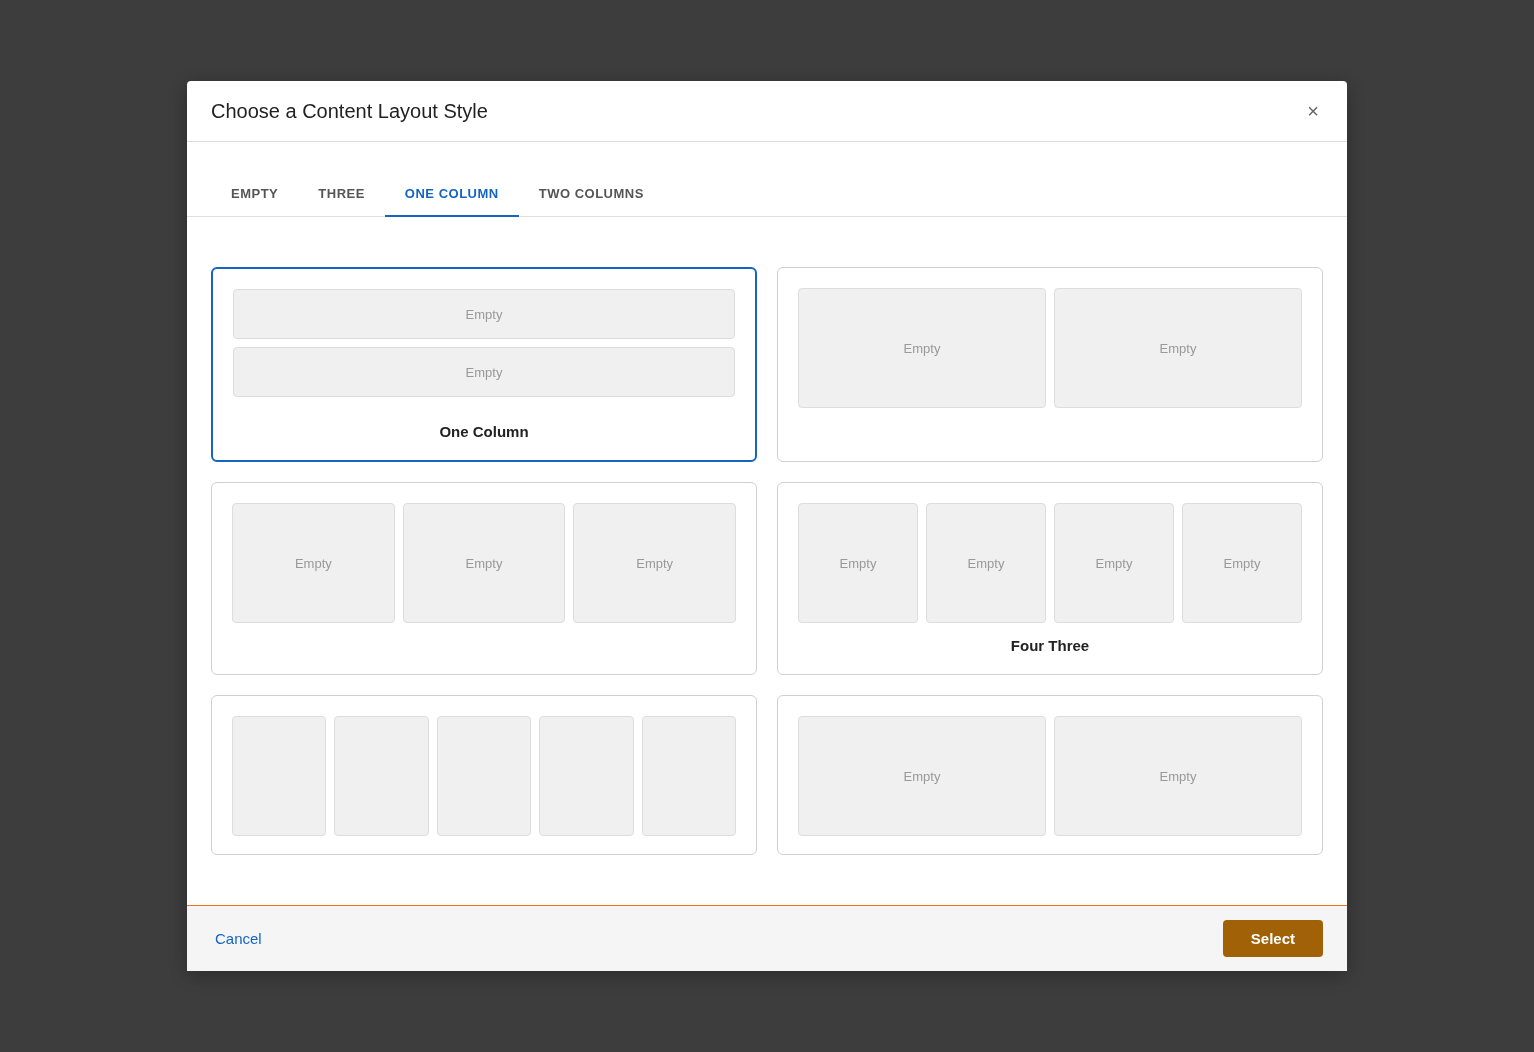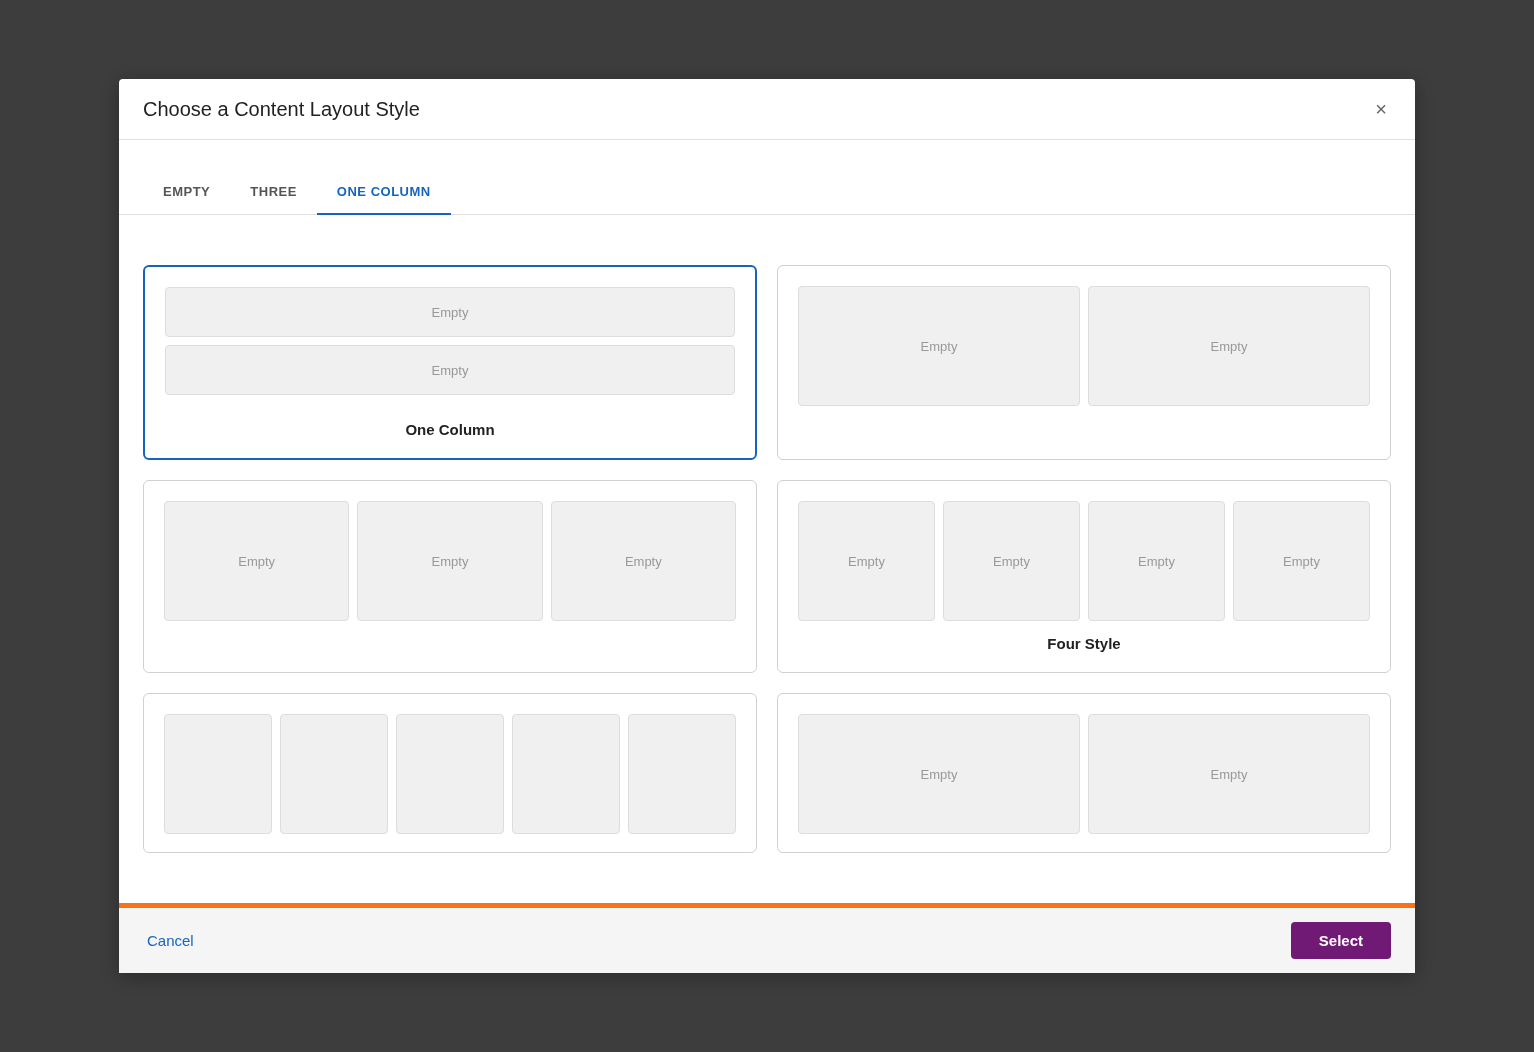--- a/index.html
+++ b/index.html
@@ -22,21 +22,21 @@
       inset: 0;
       background: rgba(0,0,0,0.4);
       display: flex;
       align-items: center;
       justify-content: center;
     }
 
     .dialog {
       background: #fff;
       border-radius: 4px;
-      width: 1296px;
+      width: 1160px;
       max-width: 95vw;
       max-height: 90vh;
       display: flex;
       flex-direction: column;
       box-shadow: 0 4px 20px rgba(0,0,0,0.3);
       gap: 30px;
     }
 
     .dialog-header {
       display: flex;
@@ -191,35 +191,35 @@
 
     .preview-two-column-variant .empty-block {
       min-height: 80px;
     }
 
     .dialog-footer {
       display: flex;
       align-items: center;
       justify-content: space-between;
       padding: 14px 24px;
-      border-top: 5px solid #f97316;
+      border-top: 1px solid #f97316;
       background: #f5f5f5;
     }
 
     .cancel-btn {
       background: none;
       border: none;
       cursor: pointer;
       font-size: 15px;
       color: #1565c0;
       padding: 8px 4px;
     }
 
     .select-btn {
-      background: #701a75;
+      background: #a16207;
       color: #fff;
       border: none;
       border-radius: 4px;
       padding: 10px 28px;
       font-size: 15px;
       font-weight: 600;
       cursor: pointer;
     }
 
     
@@ -242,20 +242,21 @@
 
     <div class="dialog-header">
       <span class="dialog-title">Choose a Content Layout Style</span>
       <button class="close-btn">×</button>
     </div>
 
     <div class="tabs-bar">
       <div class="tab">EMPTY</div>
       <div class="tab">THREE</div>
       <div class="tab active">ONE COLUMN</div>
+      <div class="tab">TWO COLUMNS</div>
     </div>
 
     <div class="dialog-body">
       <div class="layout-grid">
 
         <div class="layout-card selected">
           <div class="layout-card-preview preview-one-column">
             <div class="empty-block">Empty</div>
             <div class="empty-block">Empty</div>
           </div>
@@ -277,21 +278,21 @@
           </div>
         </div>
 
         <div class="layout-card">
           <div class="layout-card-preview preview-four-column">
             <div class="empty-block">Empty</div>
             <div class="empty-block">Empty</div>
             <div class="empty-block">Empty</div>
             <div class="empty-block">Empty</div>
           </div>
-          <div class="layout-card-label">Four Style</div>
+          <div class="layout-card-label">Four Three</div>
         </div>
 
         <div class="layout-card" style="overflow: hidden; max-height: 160px;">
           <div class="layout-card-preview preview-five-column">
             <div class="empty-block"></div>
             <div class="empty-block"></div>
             <div class="empty-block"></div>
             <div class="empty-block"></div>
             <div class="empty-block"></div>
           </div>

